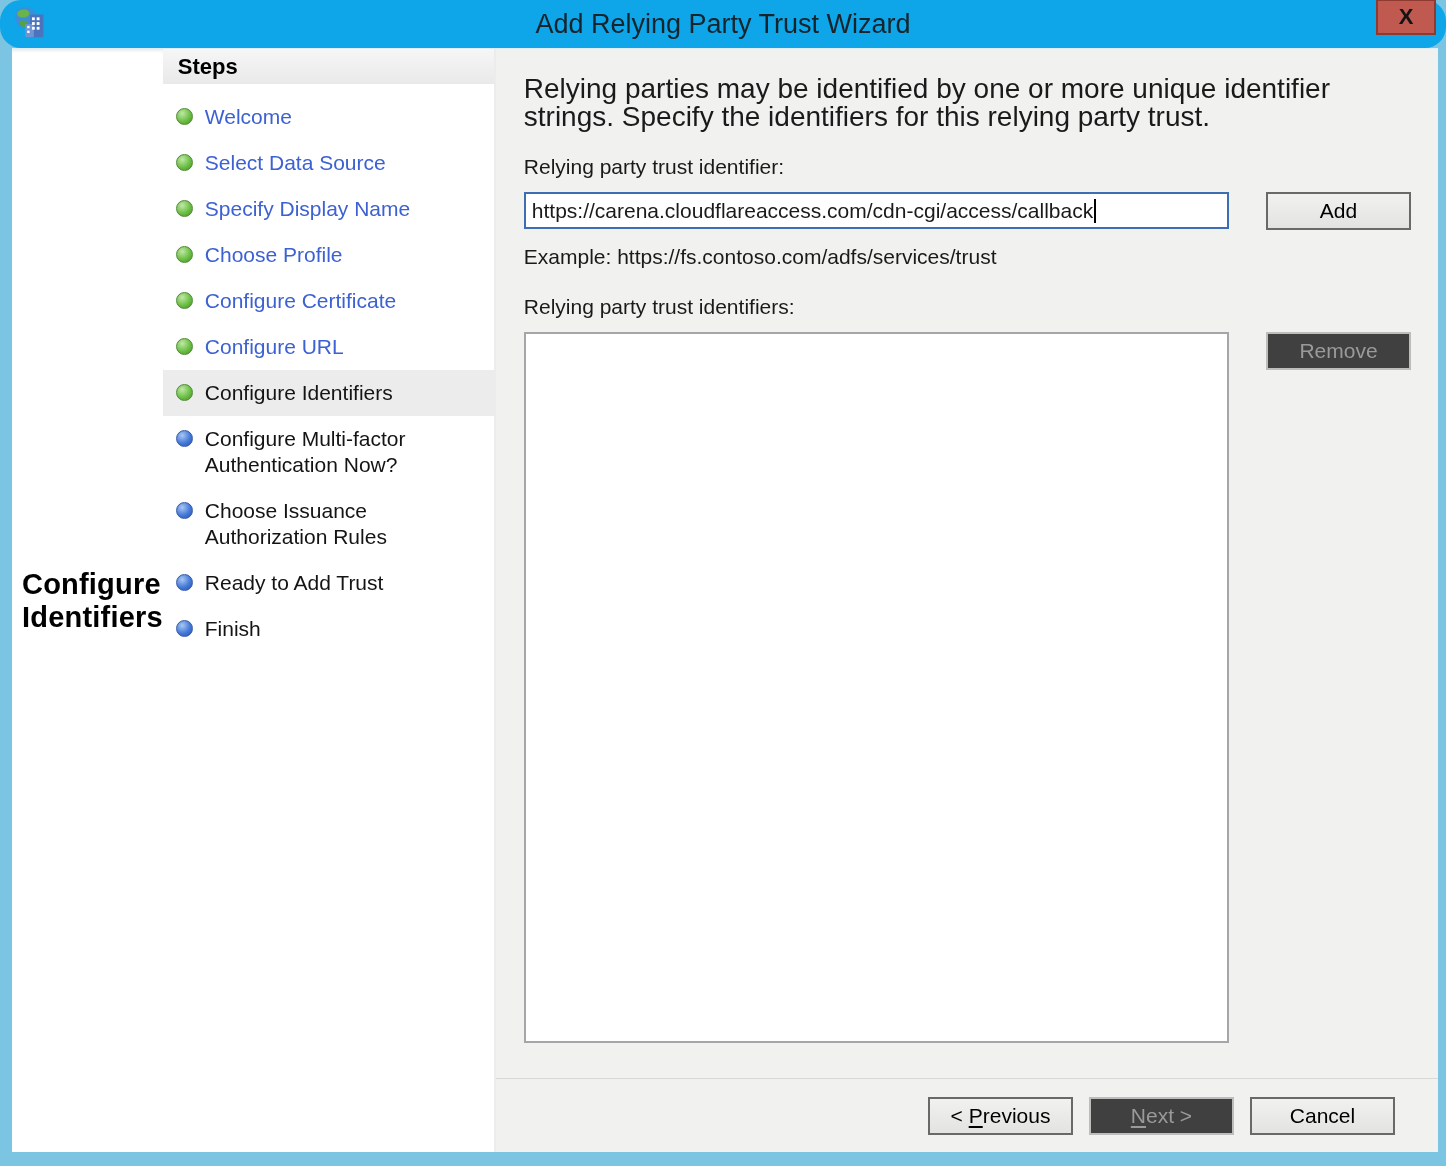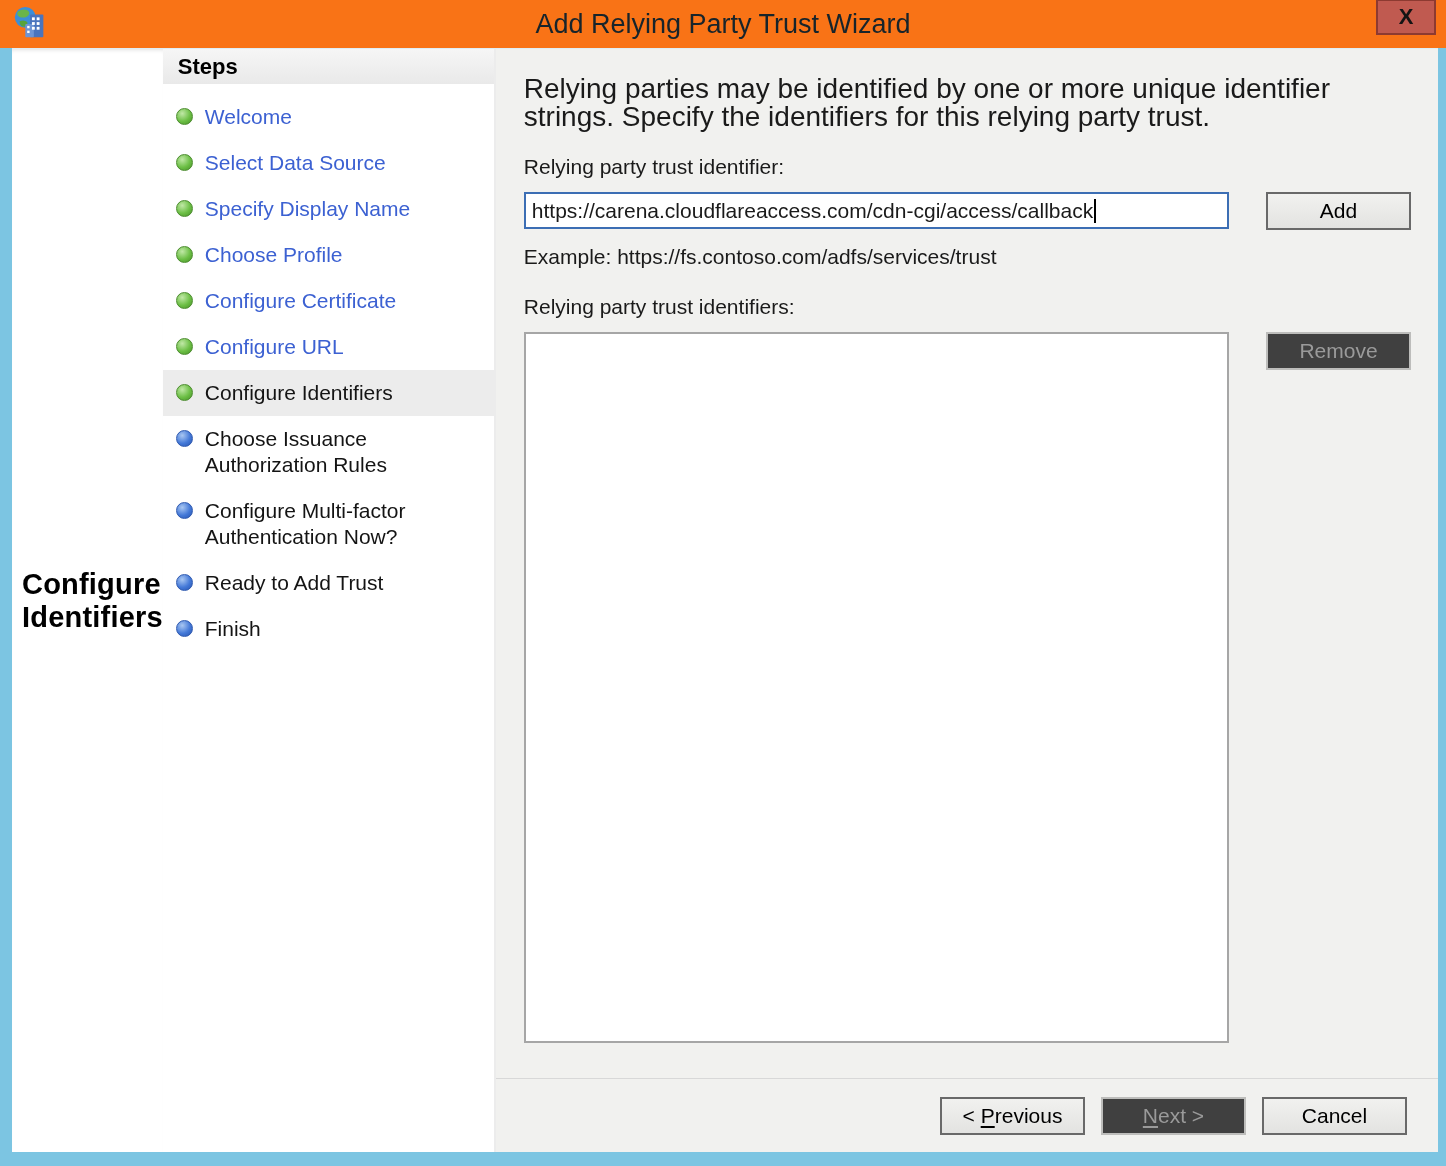--- a/index.html
+++ b/index.html
@@ -3,21 +3,21 @@
 <meta charset="utf-8">
 <style>
   * { margin:0; padding:0; box-sizing:border-box; }
   html,body { width:1446px; height:1166px; overflow:hidden; }
   body { font-family:"Liberation Sans", sans-serif; color:#1a1a1a; }
 
   .window { position:relative; width:1446px; height:1166px; background:#7cc5e2;
             display:flex; flex-direction:column; }
 
   
-  .titlebar { position:relative; height:48px; flex:0 0 48px; background:#f97316; }
+  .titlebar { position:relative; height:48px; flex:0 0 48px; background:#0ea5e9;border-radius:21px; }
   .app-icon { position:absolute; left:12px; top:5px; width:38px; height:38px; }
   .app-icon svg { width:100%; height:100%; }
   .win-title { position:absolute; left:0; right:0; top:0; height:48px; line-height:48px;
                text-align:center; font-size:27px; color:#17242b; }
   .close-btn { position:absolute; top:0; right:10px; width:60px; height:35px;
                background:#c05a50; border:2px solid #8d3a31; border-top-width:1px;
                color:#141414; font-family:"Liberation Sans", sans-serif;
                font-size:22px; font-weight:bold; line-height:30px; text-align:center; cursor:pointer; }
 
   
@@ -70,21 +70,21 @@
 
   button.btn { width:145px; height:38px; font-family:"Liberation Sans", sans-serif;
                font-size:21px; color:#000; text-align:center;
                background:linear-gradient(#f1f1ef,#e3e3e1);
                border:2px solid #696969; cursor:pointer; }
   button.btn.disabled { background:#404040; border-color:#bdbdbb; color:#9a9a9a; cursor:default; }
   .row button.btn { align-self:flex-start; }
 
   
   .footer { flex:0 0 74px; border-top:1px solid #d8d8d8; display:flex; align-items:center;
-            justify-content:flex-end; gap:16px; padding-right:31px; background:#f1f1ef; }
+            justify-content:flex-end; gap:16px; padding-right:43px; background:#f1f1ef; }
   .footer u { text-underline-offset:3px; }
 </style>
 </head>
 <body>
 
 <div class="window">
 
   <div class="titlebar">
     <span class="app-icon">
       <svg viewBox="0 0 40 40" aria-hidden="true">
@@ -143,25 +143,25 @@
             <li class="step done">
               <span class="bullet"></span>
               <span class="step-label">Configure URL</span>
             </li>
             <li class="step current">
               <span class="bullet"></span>
               <span class="step-label">Configure Identifiers</span>
             </li>
             <li class="step pending">
               <span class="bullet"></span>
+              <span class="step-label">Configure Multi-factor Authentication Now?</span>
+            </li>
+            <li class="step pending">
+              <span class="bullet"></span>
               <span class="step-label">Choose Issuance Authorization Rules</span>
-            </li>
-            <li class="step pending">
-              <span class="bullet"></span>
-              <span class="step-label">Configure Multi-factor Authentication Now?</span>
             </li>
             <li class="step pending">
               <span class="bullet"></span>
               <span class="step-label">Ready to Add Trust</span>
             </li>
             <li class="step pending">
               <span class="bullet"></span>
               <span class="step-label">Finish</span>
             </li>
           </ul>

